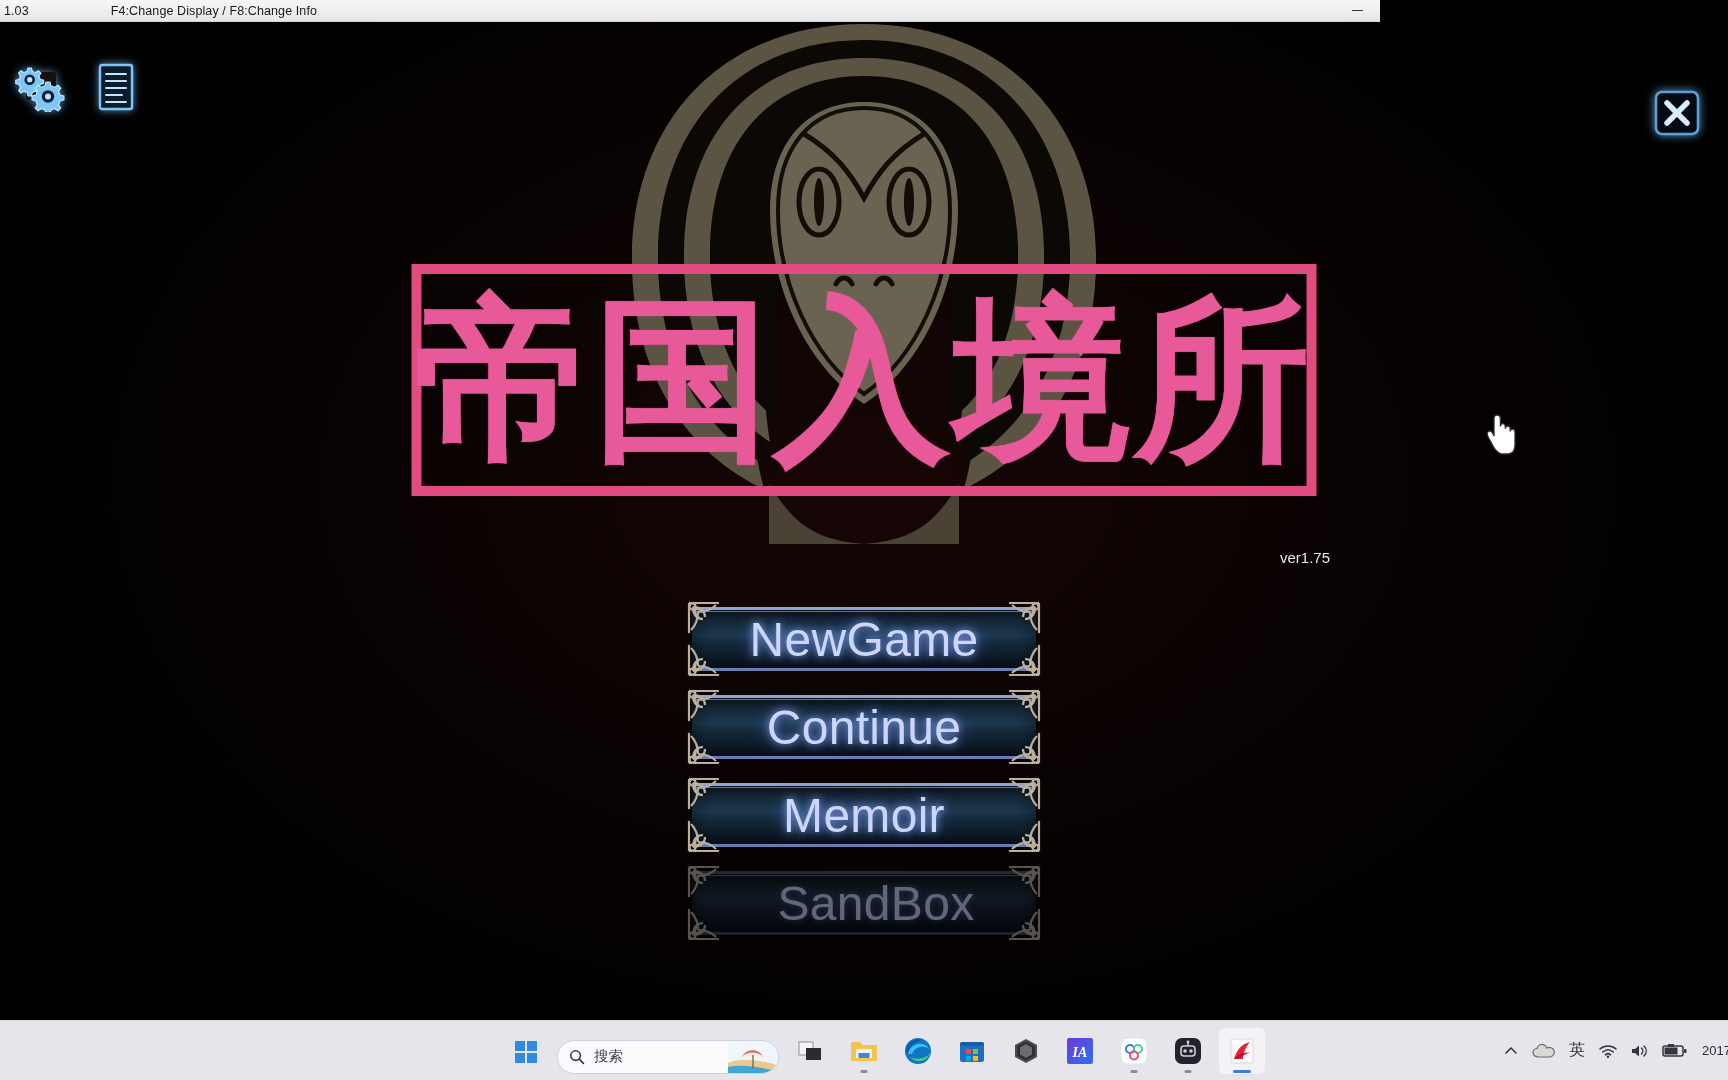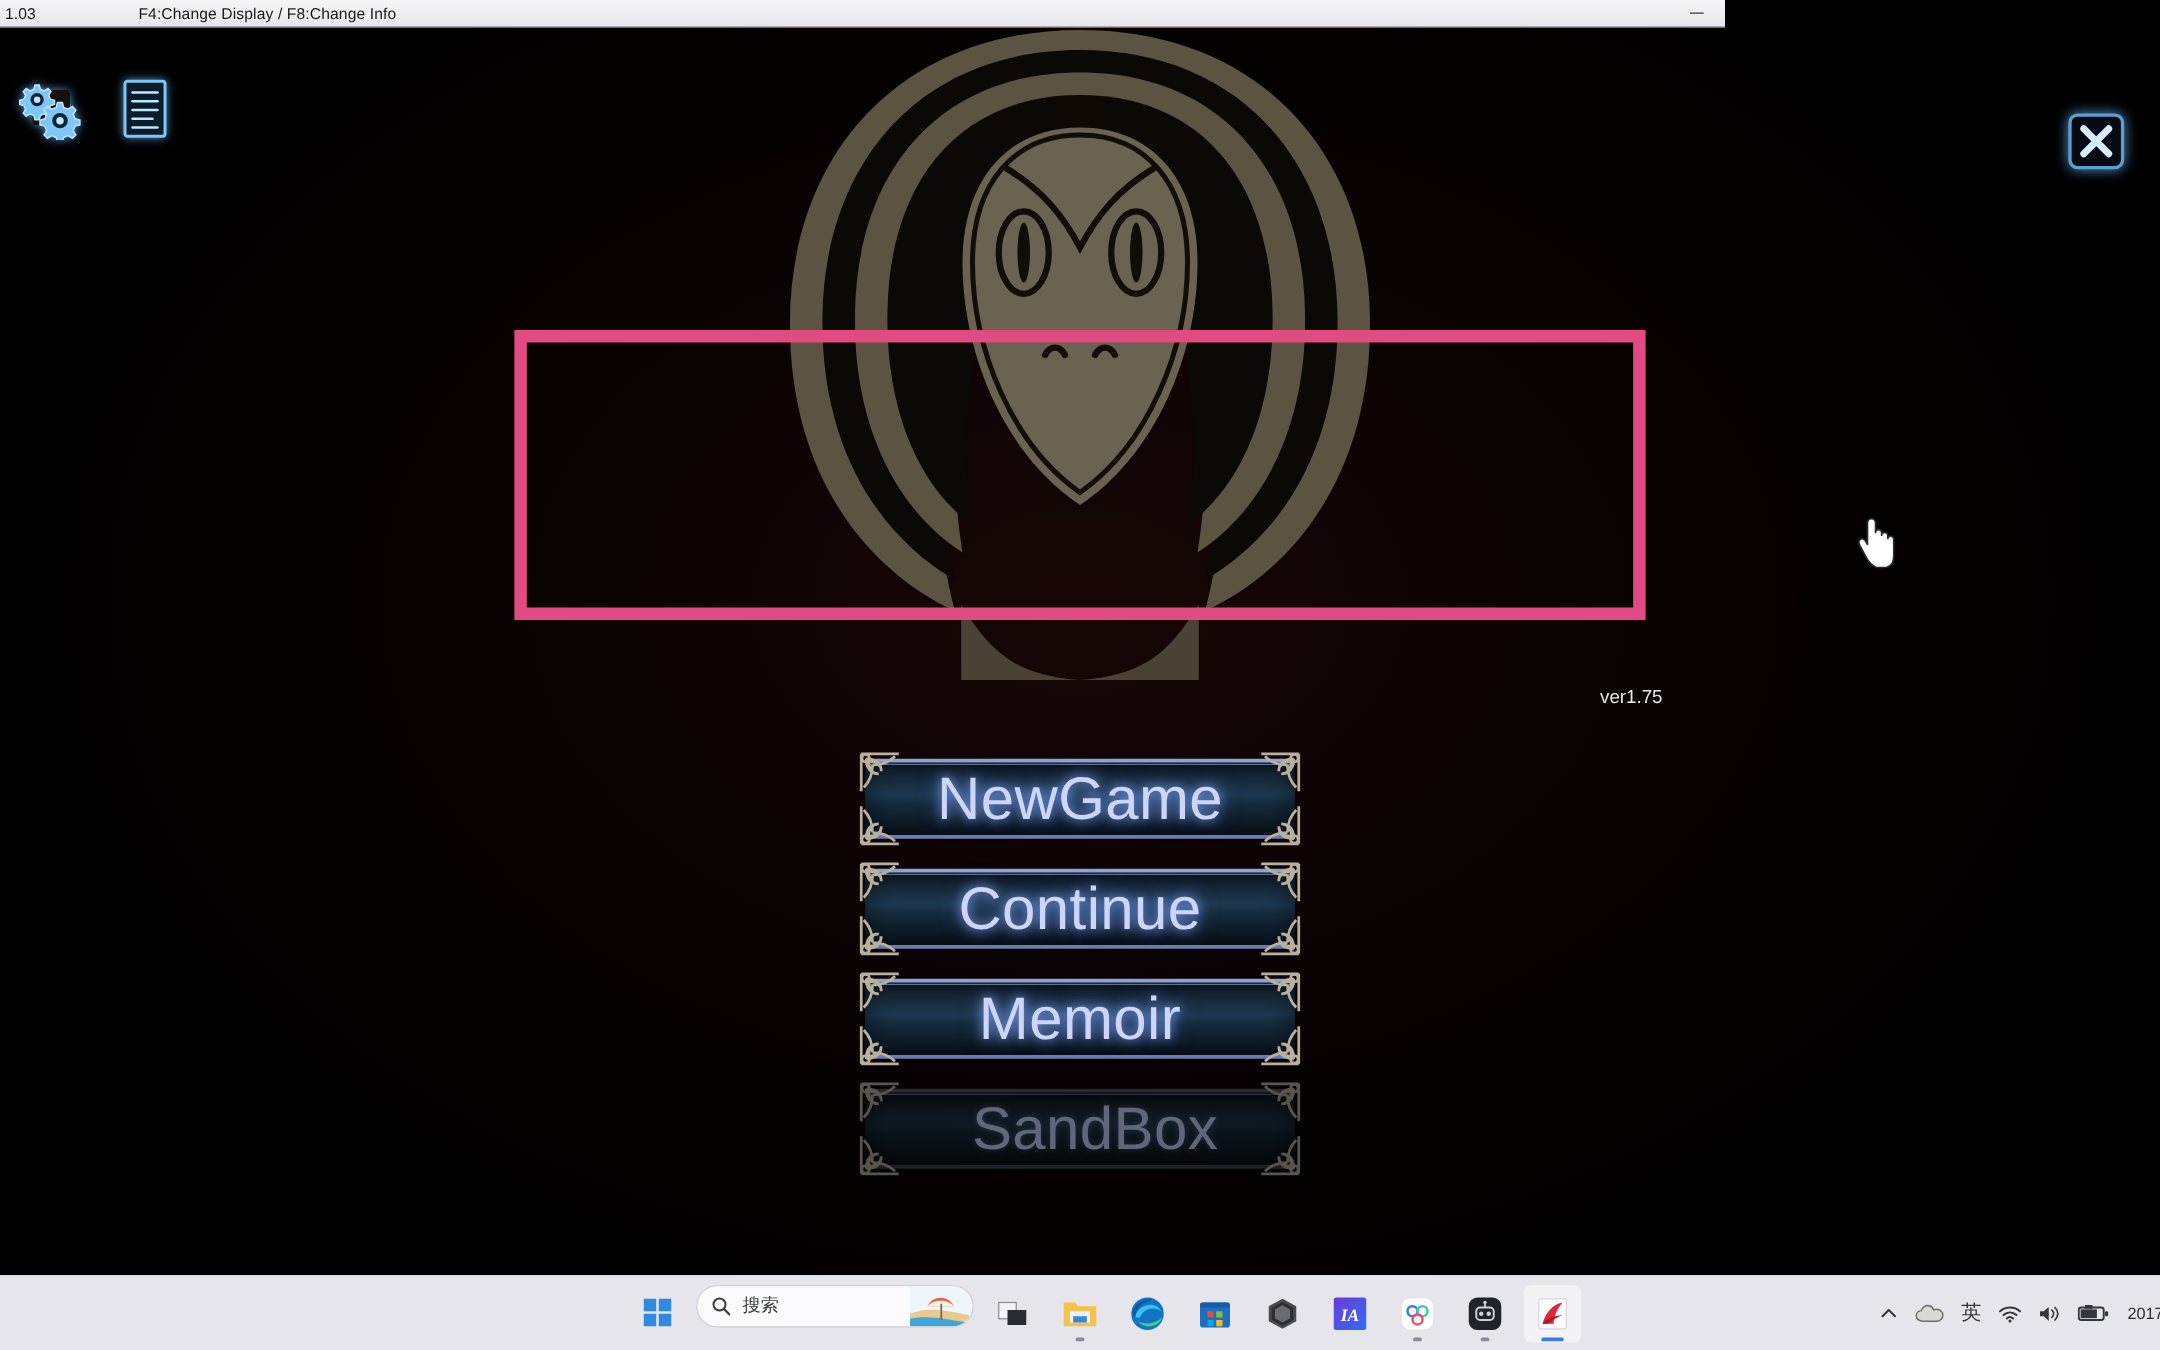--- a/index.html
+++ b/index.html
@@ -177,21 +177,21 @@
     position: absolute; left: 0; bottom: 0;
     width: 1728px; height: 60px;
     background: rgba(238,238,245,0.96);
     border-top: 1px solid #d9d9e2;
     display: flex; align-items: center;
     z-index: 60;
   }
   #tb-left { width: 505px; }
   #tb-center {
     flex: 1;
-    display: flex; align-items: flex-start; gap: 0px;
+    display: flex; align-items: flex-end; gap: 0px;
   }
   #start-btn {
     width: 42px; height: 44px;
     display: flex; align-items: center; justify-content: center;
     cursor: pointer; border-radius: 6px;
   }
   #search-pill {
     width: 222px; height: 34px;
     background: #fbfbfd;
     border: 1px solid #cfcfe0;
@@ -335,20 +335,23 @@
       <rect x="2" y="2" width="42" height="42" rx="6" fill="#050a12" stroke="#5b9fd4" stroke-width="2.6"></rect>
       <g stroke="#d8ecff" stroke-width="5.5" stroke-linecap="round">
         <line x1="13" y1="13" x2="33" y2="33"></line>
         <line x1="33" y1="13" x2="13" y2="33"></line>
       </g>
     </svg>
   </div>
 
   <div id="title-stamp">
     <div id="stamp-border"></div>
+    <div id="stamp-inner">
+      <div id="stamp-text">帝国入境所</div>
+    </div>
   </div>
 
   <div id="ver">ver1.75</div>
 
   <div id="menu">
 
     <div class="menu-btn">
       <div class="btn-plate"></div>
       <svg class="corner tl" viewBox="0 0 36 36">
         <g fill="none" stroke="#b9b0a0" stroke-width="2.2">

